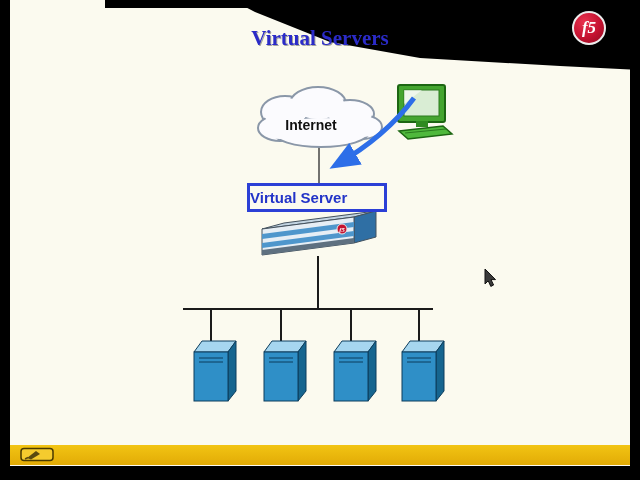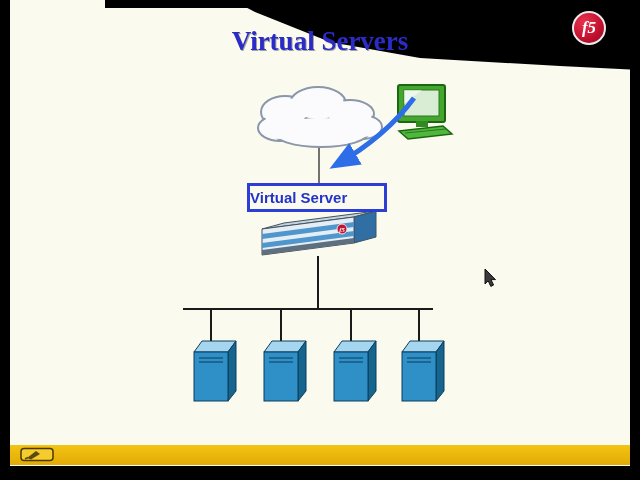--- a/index.html
+++ b/index.html
@@ -4,21 +4,21 @@
 <style>
   html,body{margin:0;padding:0;}
   body{width:640px;height:480px;background:#000;overflow:hidden;position:relative;
        font-family:"Liberation Sans",sans-serif;}
   .stage{position:absolute;left:0;top:0;width:640px;height:480px;background:#000;}
   .slide{position:absolute;left:10px;top:8px;width:620px;height:458px;background:#FBFAEF;z-index:1;}
   .top-notch{position:absolute;left:10px;top:0;width:95px;height:9px;background:#FBFAEF;z-index:1;}
   .wedge{position:absolute;left:220px;top:0;width:420px;height:72px;background:#000;z-index:2;
          clip-path:polygon(12px 0px,420px 0px,420px 70px,340px 66px,200px 58px,110px 42px,35px 12px);}
   .title{position:absolute;left:0;top:26px;width:640px;text-align:center;z-index:3;
-         font-family:"Liberation Serif",serif;font-weight:bold;font-size:27px;color:#2B2BC8;
+         font-family:"Liberation Serif",serif;font-weight:bold;font-size:21px;color:#2B2BC8;
          text-shadow:1px 1px 0 rgba(0,0,0,0.35);}
   .f5-logo{position:absolute;left:572px;top:11px;width:34px;height:34px;border-radius:50%;
            background:radial-gradient(circle at 35% 30%, #E8334F 0%, #C41230 55%, #8E0A20 100%);
            border:2px solid #ECECEC;box-sizing:border-box;z-index:4;
            display:flex;align-items:center;justify-content:center;
            font-family:"Liberation Serif",serif;font-style:italic;font-weight:bold;
            font-size:17px;color:#fff;}
   svg.diagram{position:absolute;left:0;top:0;z-index:5;}
   .internet-label{position:absolute;left:256px;top:117px;width:110px;text-align:center;z-index:6;
                   font-weight:bold;font-size:14px;color:#111;}
@@ -127,20 +127,21 @@
     </g>
     <g>
       <polygon points="402,352 410,341 444,341 436,352" fill="#A6D6EF" stroke="#0D3D5C" stroke-width="1"></polygon>
       <polygon points="436,352 444,341 444,391 436,401" fill="#16658F" stroke="#0D3D5C" stroke-width="1"></polygon>
       <rect x="402" y="352" width="34" height="49" fill="#2F8FC7" stroke="#0D3D5C" stroke-width="1"></rect>
       <line x1="407" y1="358" x2="431" y2="358" stroke="#0D3D5C" stroke-width="1"></line>
       <line x1="407" y1="362" x2="431" y2="362" stroke="#0D3D5C" stroke-width="1"></line>
     </g>
   </svg>
 
+  <div class="internet-label">Internet</div>
 
   <div class="vs-box">
     <span>Virtual Server</span>
   </div>
 
   <div class="annotation-bar">
     <svg width="44" height="16" viewBox="0 0 44 16">
       <rect x="1" y="1.5" width="32" height="12" rx="3" fill="#F5CB2E" stroke="#4A3A00" stroke-width="1.5"></rect>
       <polygon points="7,11 16,4 20,7 11,12.5" fill="#5A4A10"></polygon>
       <line x1="5" y1="12" x2="8" y2="10.5" stroke="#5A4A10" stroke-width="1.5"></line>

